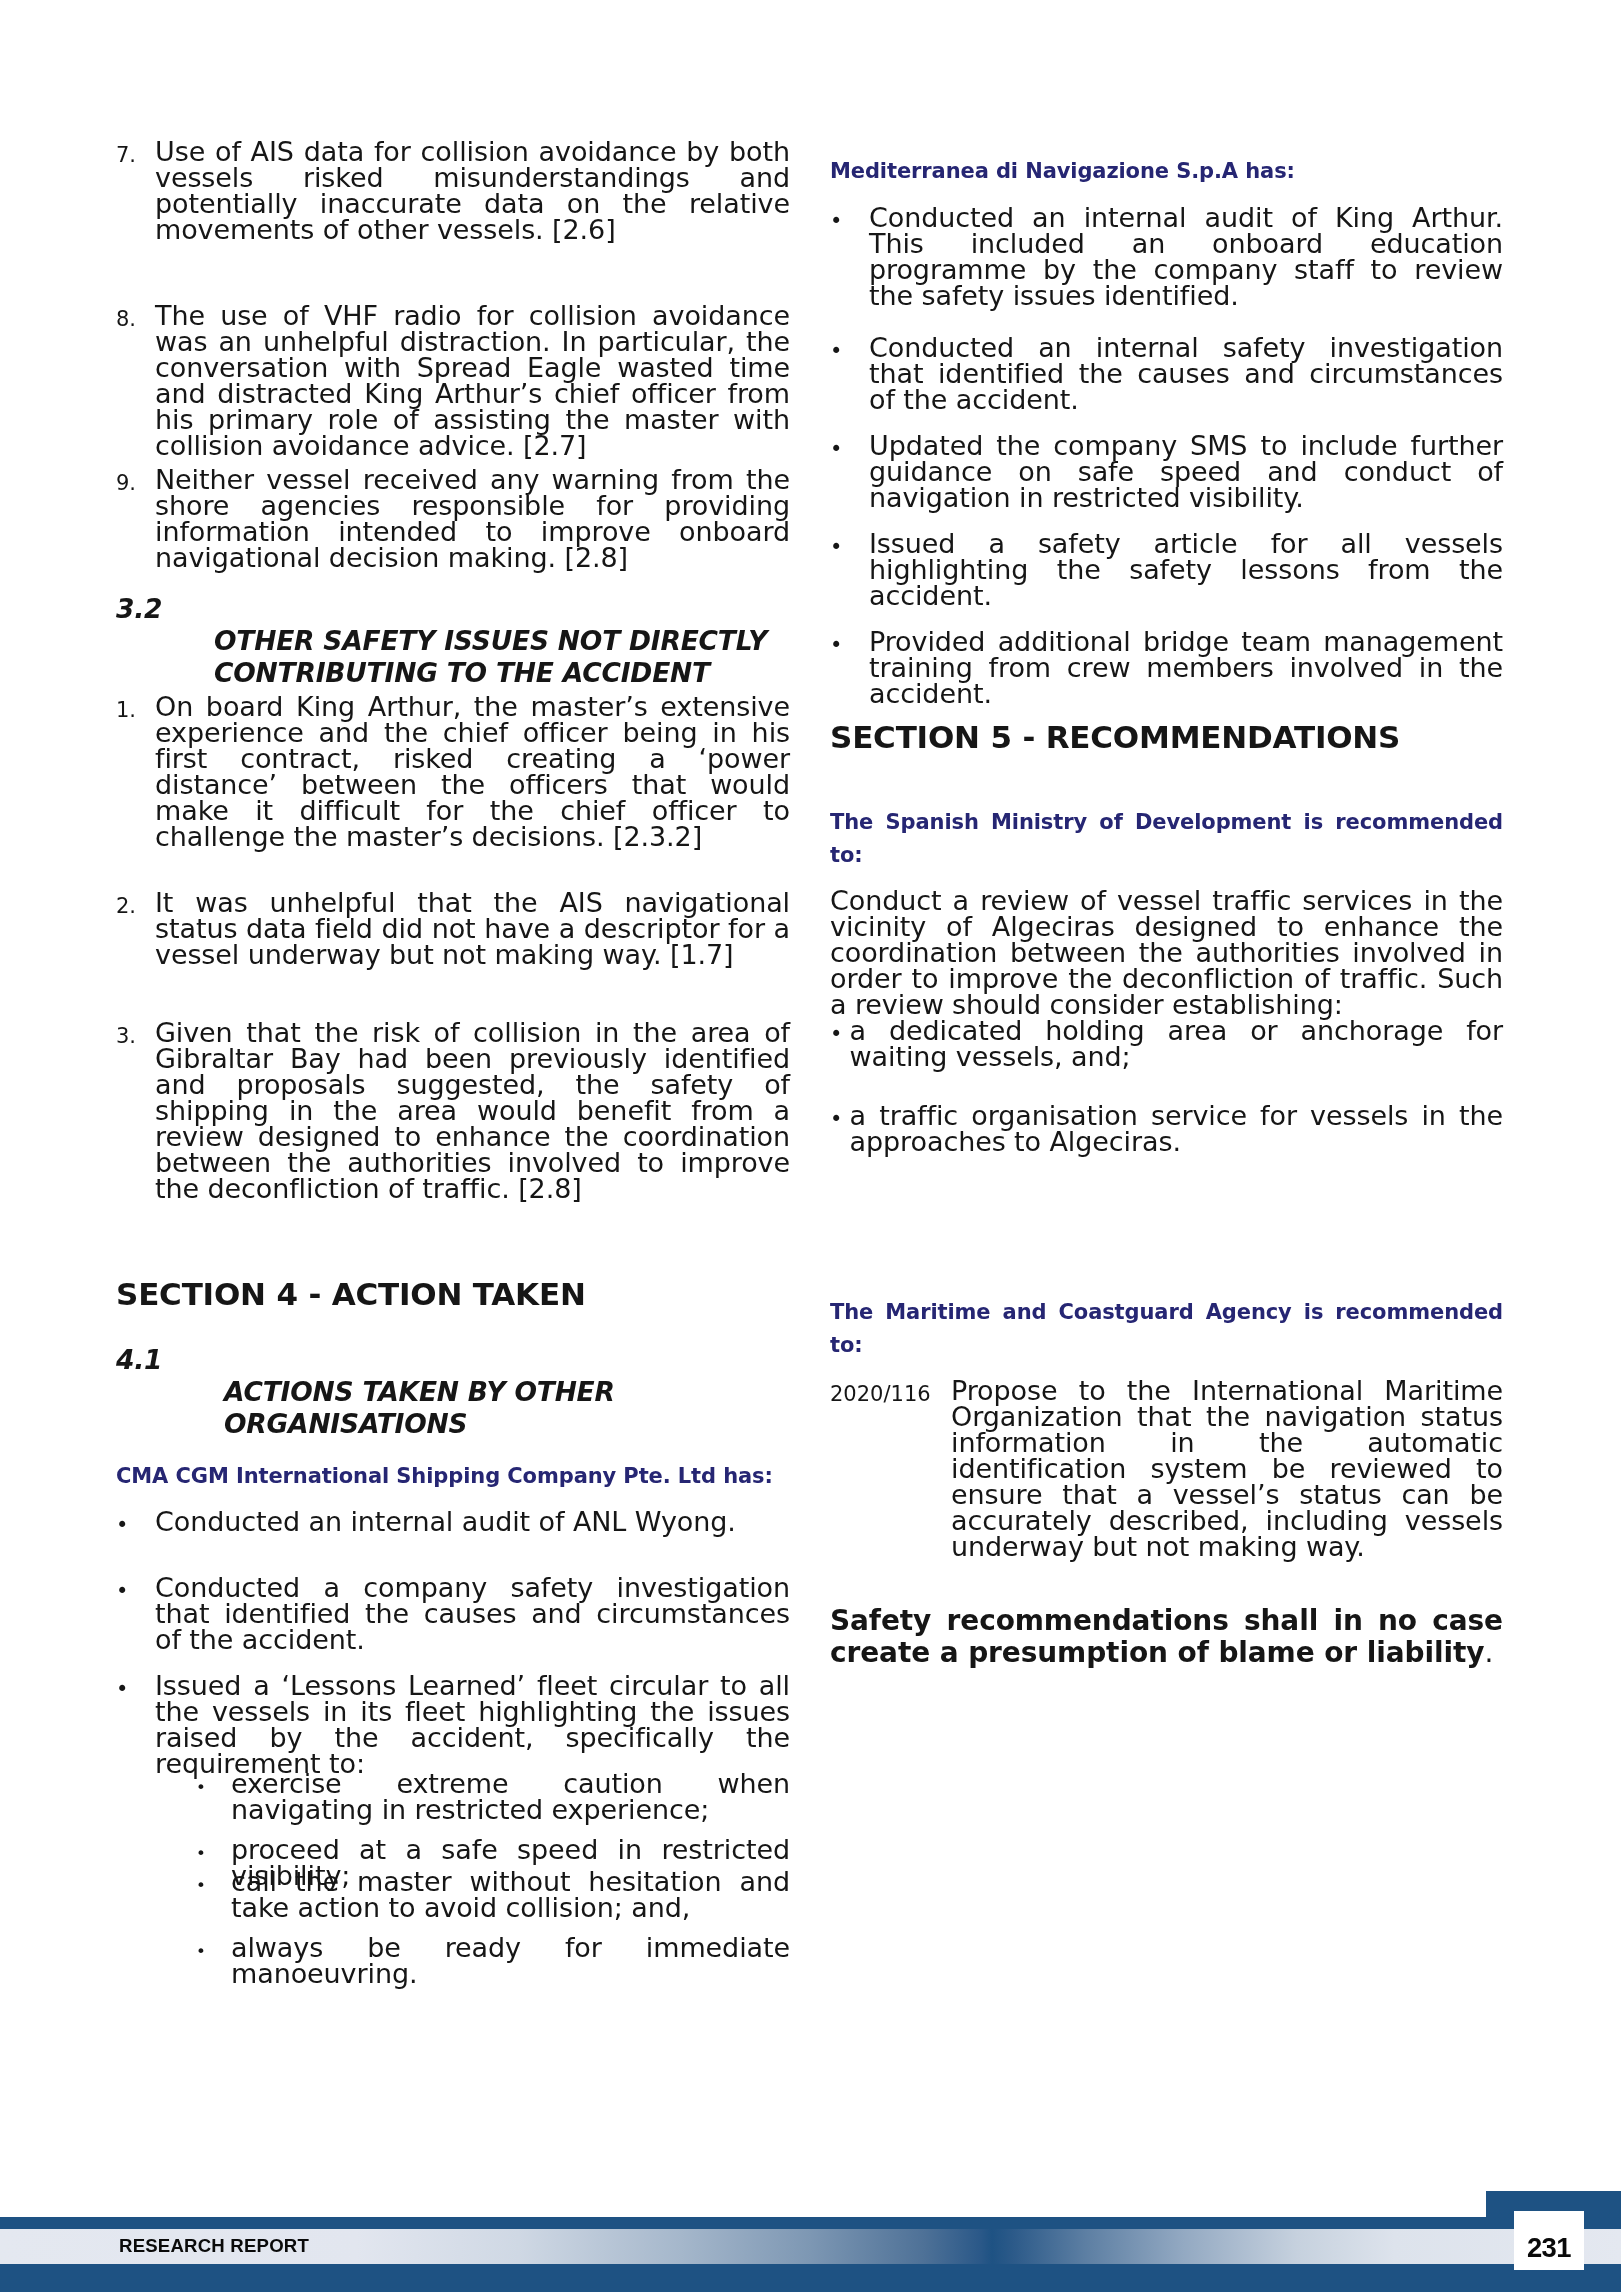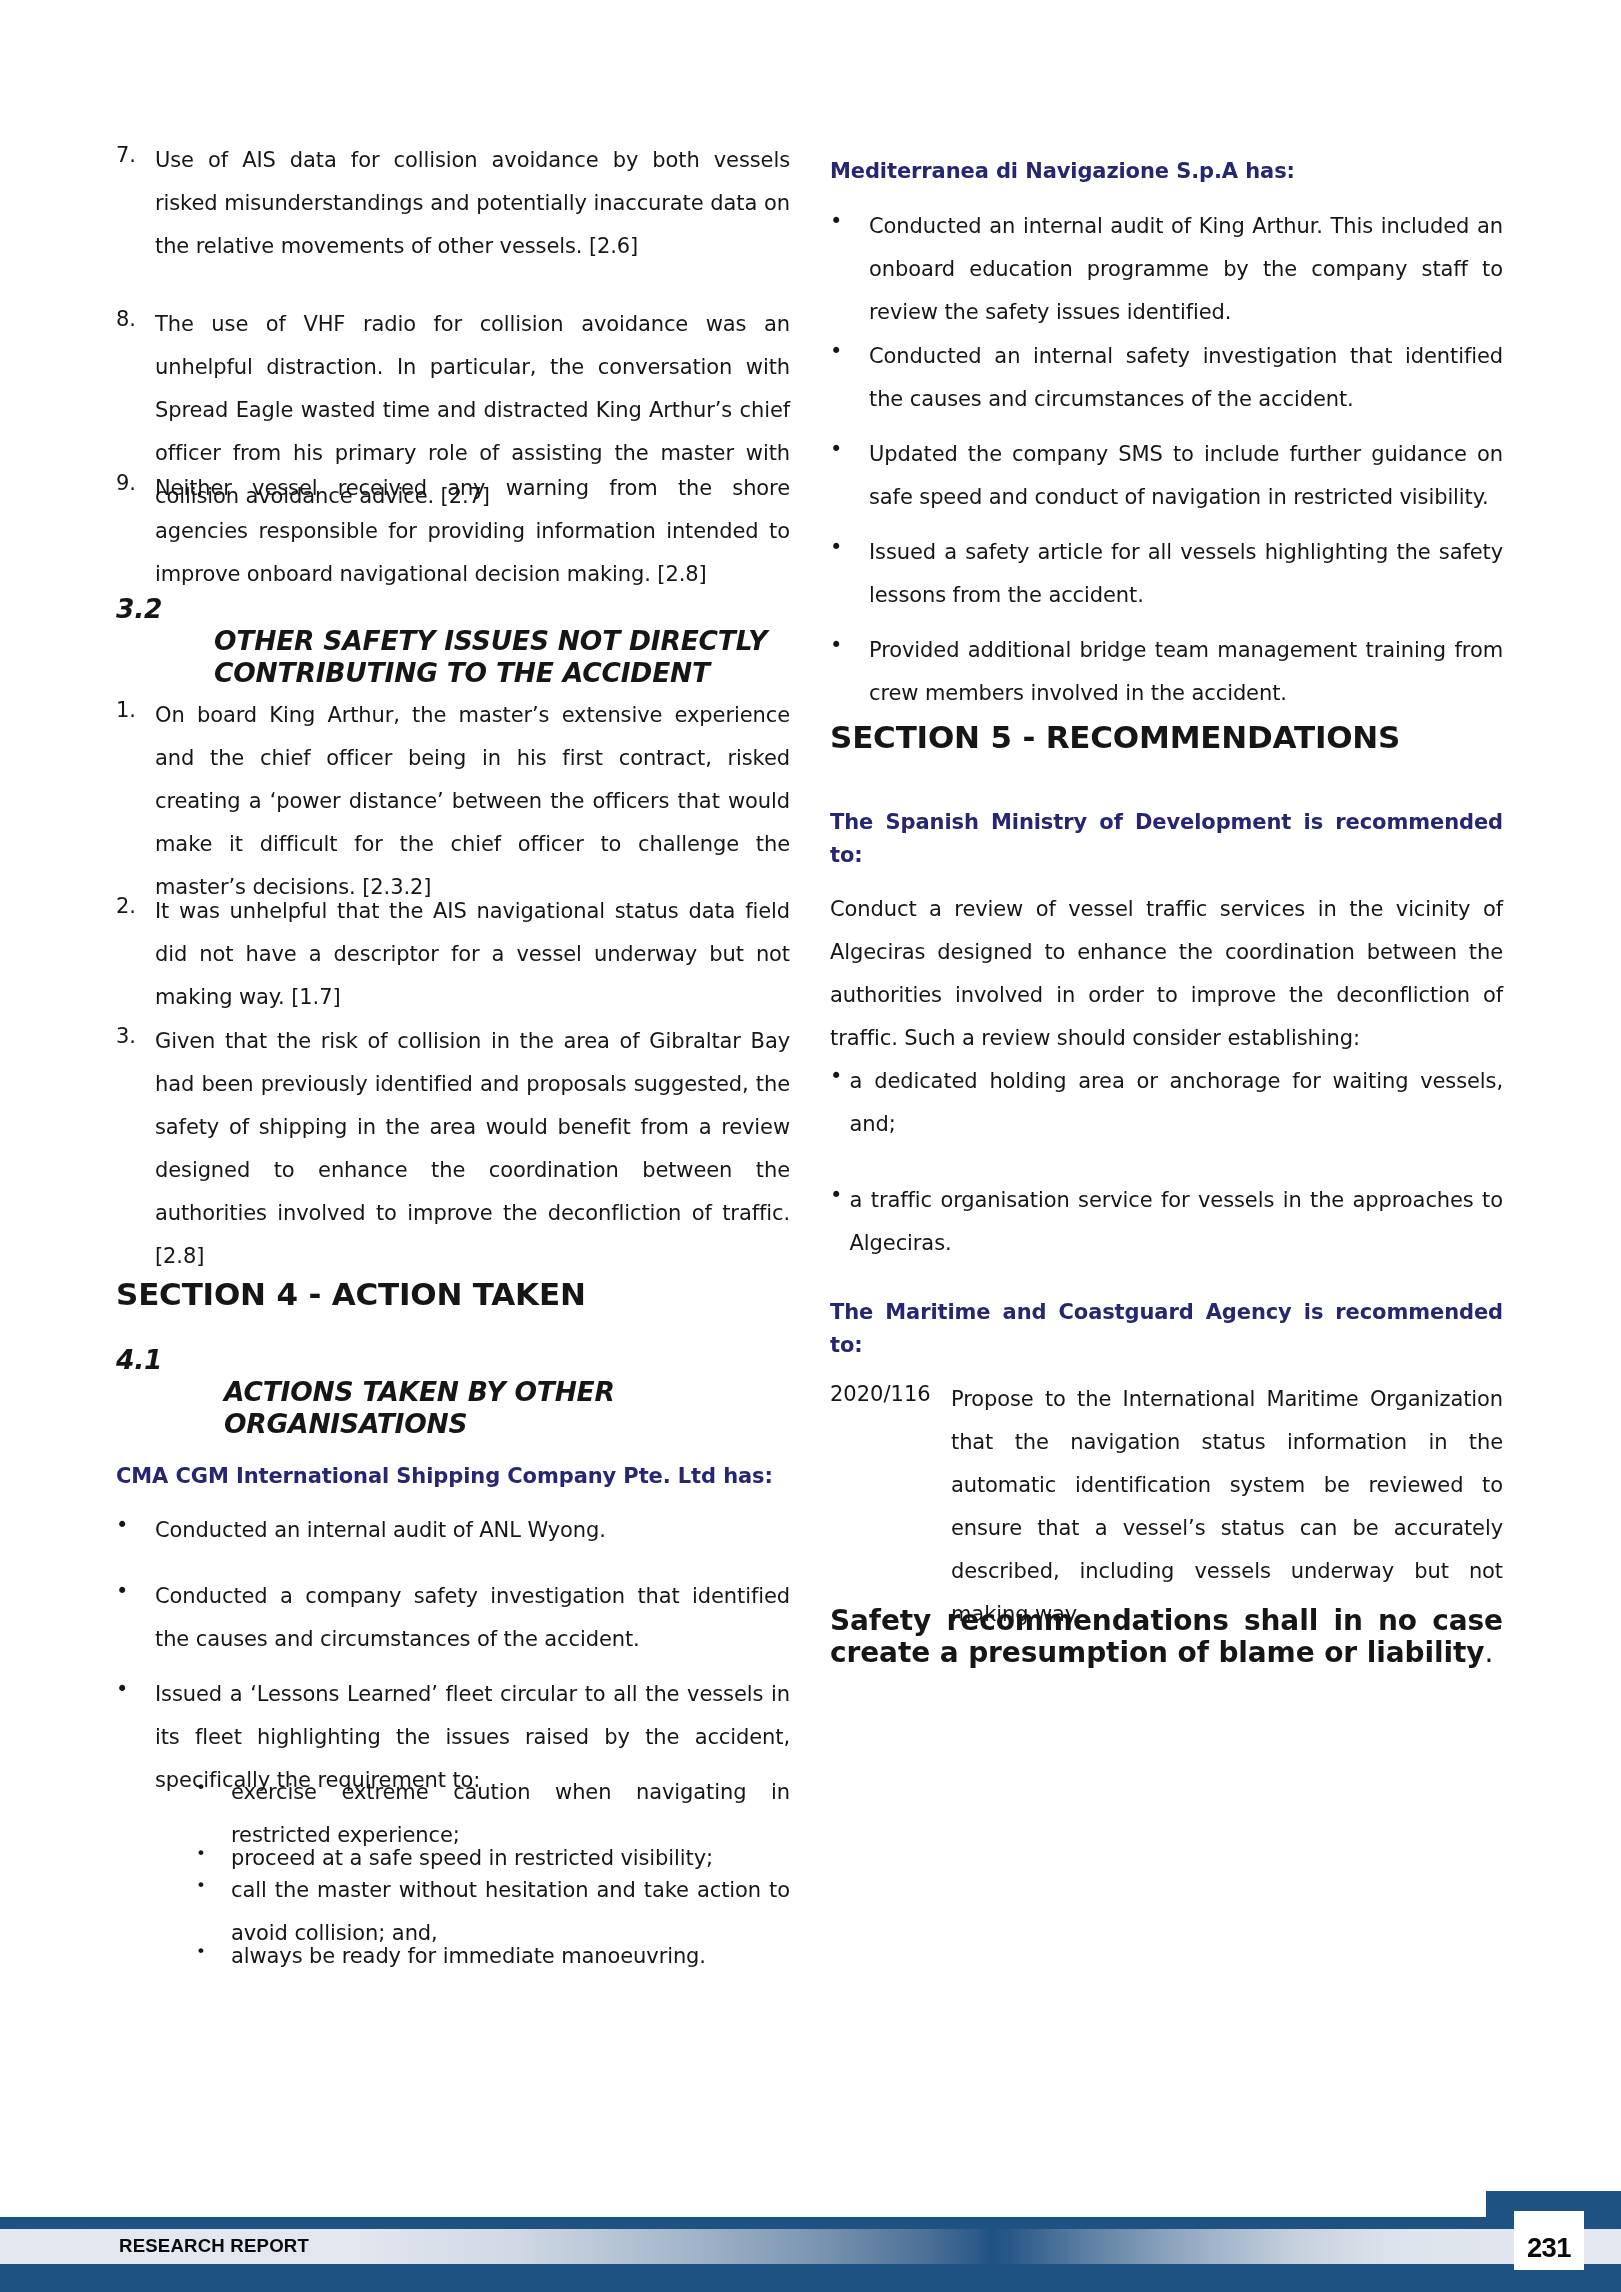--- a/index.html
+++ b/index.html
@@ -4,21 +4,21 @@
 <style>
   html, body { margin: 0; padding: 0; background: #ffffff; }
   body {
     width: 1621px; height: 2293px; position: relative; overflow: hidden;
     font-family: "DejaVu Sans", sans-serif; color: #161616;
   }
   .col { position: absolute; top: 0; }
   .col-left { left: 116px; width: 674px; }
   .col-right { left: 830px; width: 673px; }
 
-  .p { font-size: 21px; line-height: 43px; text-align: justify; margin: 0; letter-spacing: -0.1px; }
+  .p { font-size: 27px; line-height: 26px; text-align: justify; margin: 0; letter-spacing: -0.1px; }
 
   .num-item { position: absolute; left: 0; right: 0; display: flex; }
   .num-item .n { width: 39px; flex: none; font-size: 21px; line-height: 33px; }
   .num-item .t { flex: 1; }
 
   .h2 { position: absolute; left: 0; right: 0; font-weight: bold; font-size: 26.5px; line-height: 32px; display: flex; letter-spacing: -0.2px; font-style: italic; }
   .h2 .hn { flex: none; }
   .h2 .ht { flex: 1; margin-top: 32px; }
 
   .h1 { position: absolute; left: 0; right: 0; font-weight: bold; font-size: 31px; line-height: 37px; letter-spacing: -0.2px; }

